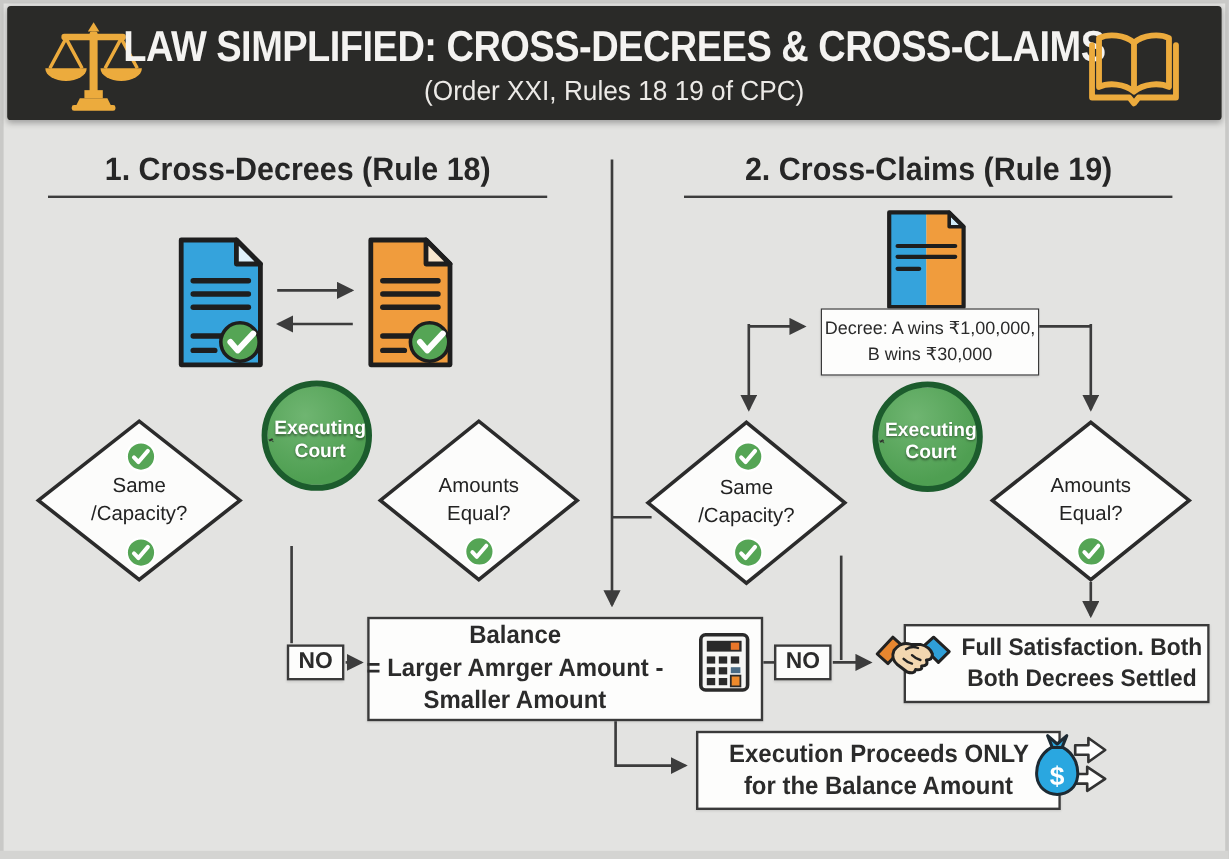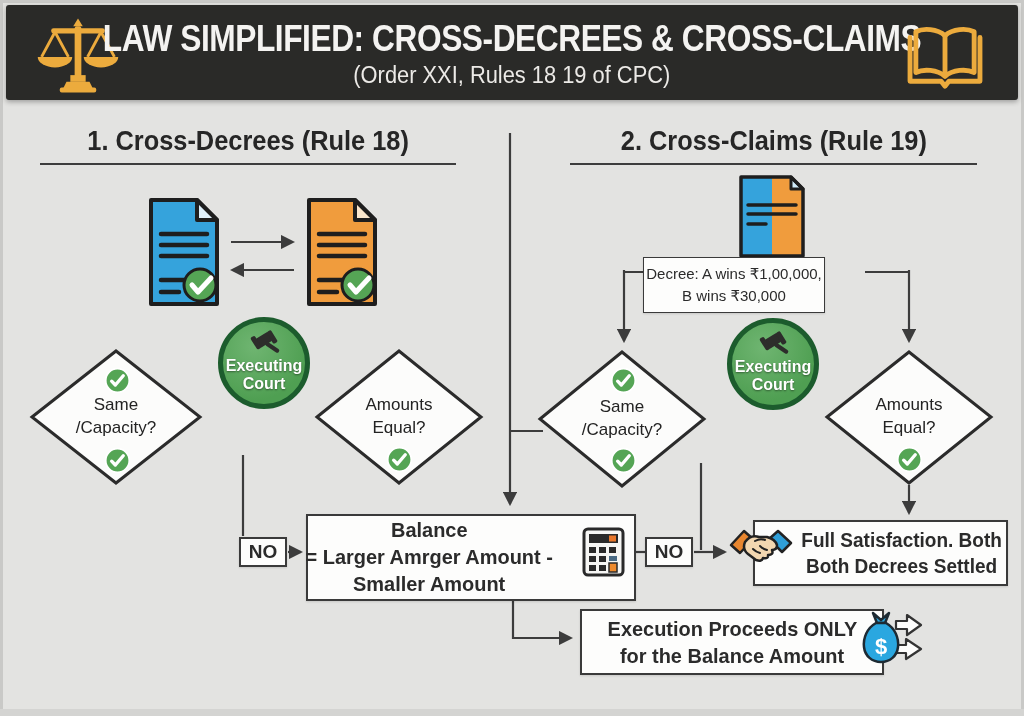--- a/index.html
+++ b/index.html
@@ -30,21 +30,21 @@
   
   .wbox{background:#fdfdfc;border:2px solid #3a3a3a;box-sizing:border-box;
     display:flex;flex-direction:column;align-items:center;justify-content:center;
     text-align:center;box-shadow:0 1px 2px rgba(0,0,0,.12);}
   .no-box{width:48px;height:30px;font-size:19px;font-weight:bold;
     display:flex;align-items:center;justify-content:center;}
   
   .court-circle{width:92px;height:92px;border-radius:50%;
     background:radial-gradient(circle at 38% 30%,#6fb571,#4f9f52 70%);
     border:5px solid #1c5c2d;box-sizing:border-box;
-    display:flex;flex-direction:column;align-items:center;justify-content:flex-start;
+    display:flex;align-items:center;justify-content:flex-start;
     padding-top:8px;}
   .court-circle .ct{font-size:16px;font-weight:bold;color:#fff;line-height:1.15;
     text-align:center;text-shadow:0 1px 2px rgba(0,0,0,.45);margin-top:1px;}
   
   .diamond-text{width:130px;text-align:center;font-size:17px;color:#232323;line-height:1.35;}
   
   .check{width:27px;height:27px;display:block;}
   
   .b{font-weight:bold;}
   .cond{display:inline-block;transform:scaleX(.95);transform-origin:center;white-space:nowrap;}
@@ -181,21 +181,21 @@
       <path d="M54,3 l12,12 h-12 z" fill="#cfeaf8" stroke="#1e1e1e" stroke-width="3" stroke-linejoin="round"></path>
       <path d="M4,3 h50 l12,12 v67 h-62 z" fill="none" stroke="#1e1e1e" stroke-width="3.5" stroke-linejoin="round"></path>
       <g stroke="#1e1e1e" stroke-width="3.5" stroke-linecap="round">
         <line x1="11" y1="31" x2="59" y2="31"></line>
         <line x1="11" y1="40" x2="59" y2="40"></line>
         <line x1="11" y1="50" x2="29" y2="50"></line>
       </g>
     </svg>
   </div>
 
-  <div class="wbox abs" style="left:643px;top:257px;width:182px;height:56px;border-width:1.5px;">
+  <div class="wbox abs" style="left:684px;top:257px;width:182px;height:56px;border-width:1.5px;">
     <div style="font-size:15px;line-height:1.45;">
       <div>Decree: A wins ₹1,00,000,</div>
       <div>B wins ₹30,000</div>
     </div>
   </div>
 
   <div class="court-circle abs" style="left:218px;top:317px;">
     <svg width="38" height="26" viewBox="0 0 40 28">
       <g fill="#2d2d2b">
         <rect x="12" y="5" width="15" height="11" rx="1.5" transform="rotate(-32 20 10)"></rect>

